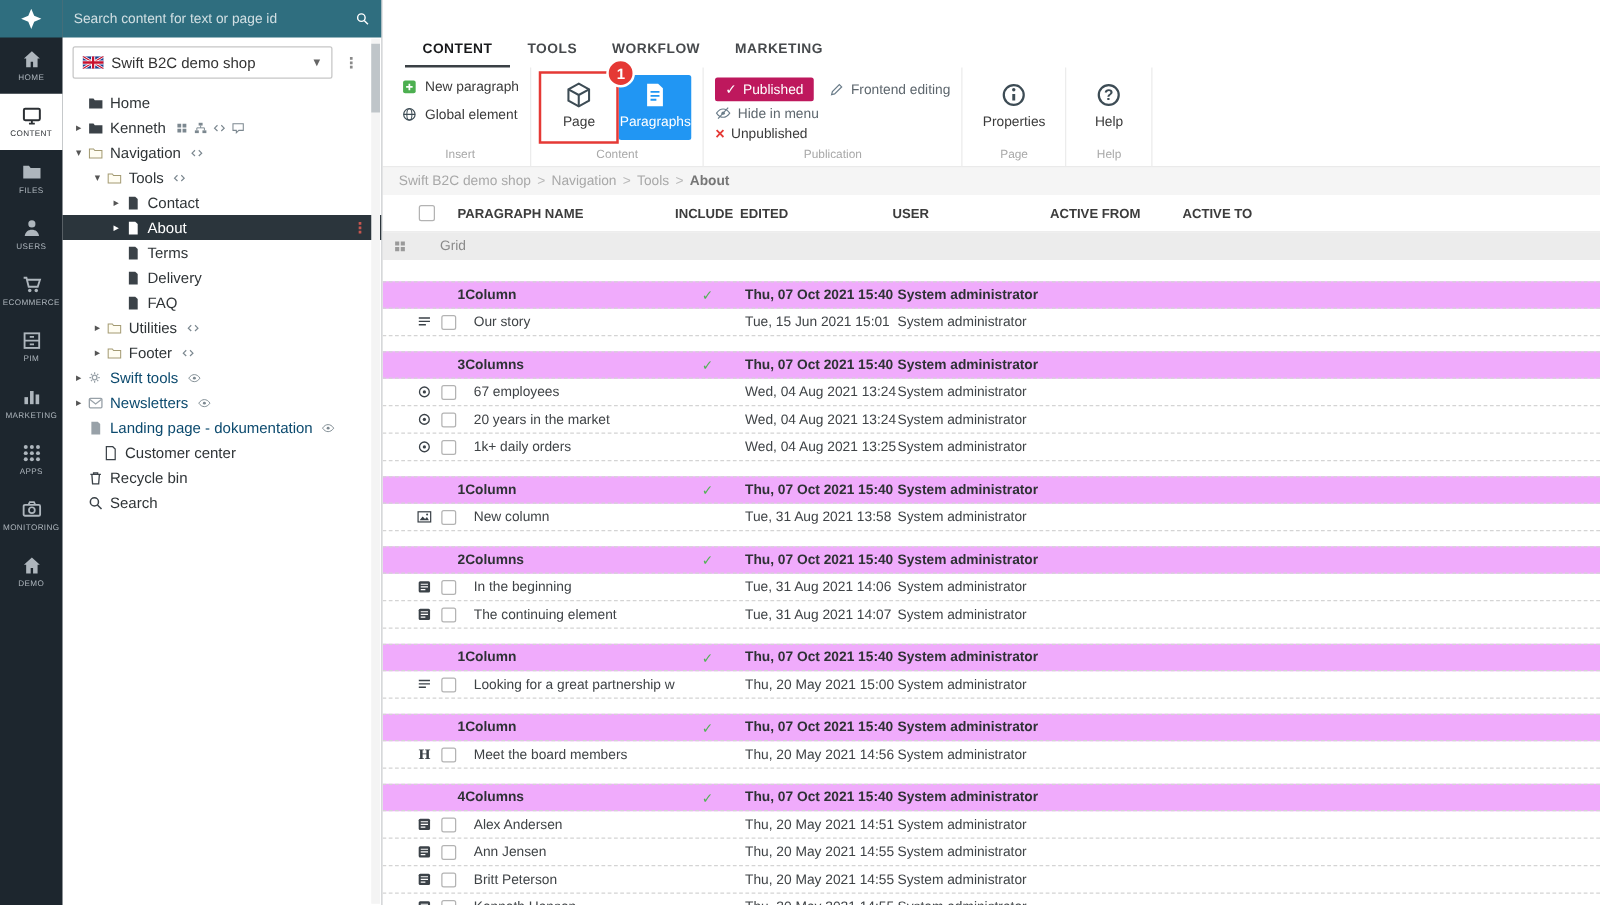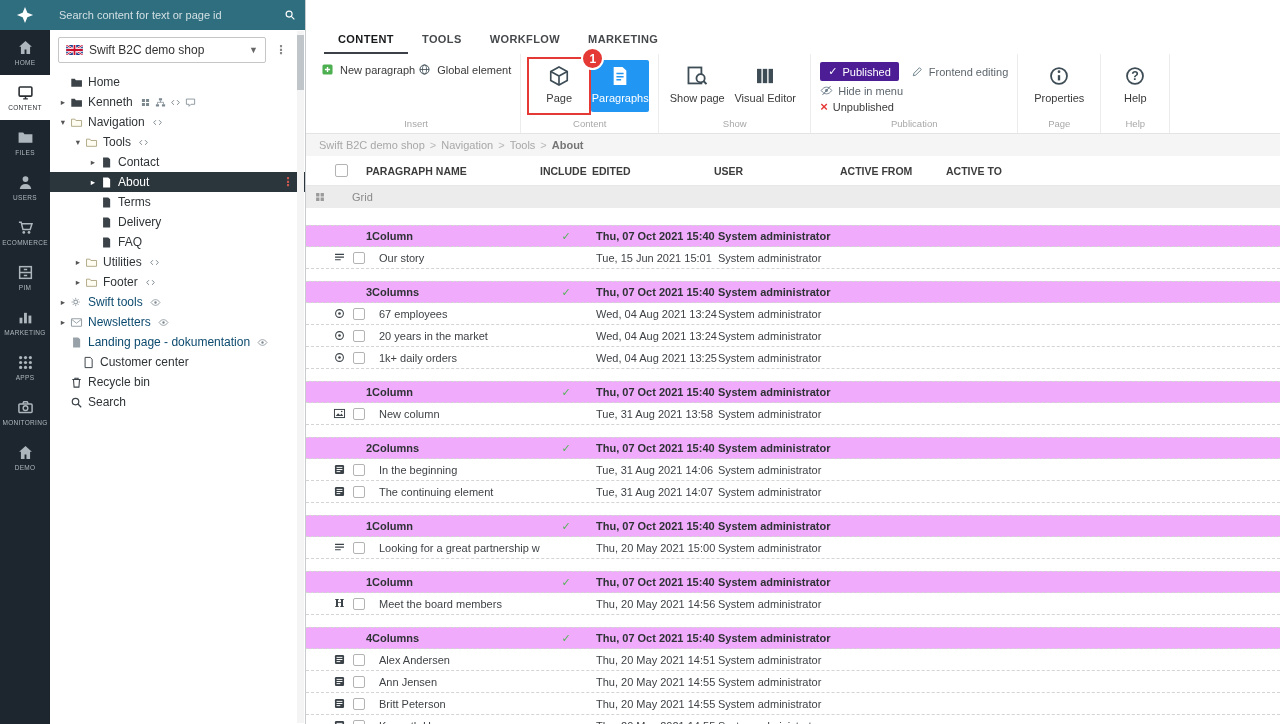--- a/index.html
+++ b/index.html
@@ -58,37 +58,37 @@
   .main { position: absolute; left: 306px; top: 0; right: 0; bottom: 0; background: #fff; }
 
   .tabs { display: flex; padding: 33px 0 0 18px; }
   .tab { font-size: 11px; font-weight: bold; letter-spacing: .4px; color: #46494c; padding: 0 14px 7px; border-bottom: 2px solid transparent; cursor: pointer; }
   .tab.active { color: #17181a; border-bottom-color: #3a4045; }
 
   .ribbon { display: flex; align-items: stretch; height: 80px; border-bottom: 1px solid #e4e4e4; padding-left: 6px; }
   .rgroup { display: flex; flex-direction: column; padding: 6px 9px 0; border-right: 1px solid #ececec; }
   .rgroup-label { margin-top: auto; text-align: center; font-size: 9.5px; color: #a8a8a8; padding: 2px 0 4px; }
   .rbody { display: flex; gap: 3px; }
-  .rbody.col { flex-direction: row; gap: 3px; }
+  .rbody.col { flex-direction: column; gap: 3px; }
 
   .smallbtn { display: flex; align-items: center; gap: 6px; height: 19px; font-size: 11px; color: #3a3a3a; cursor: pointer; white-space: nowrap; }
   .smallbtn svg { width: 13px; height: 13px; flex: none; }
 
   .bigbtn { width: 58px; display: flex; flex-direction: column; align-items: center; gap: 5px; padding-top: 5px; font-size: 11px; color: #3a3a3a; cursor: pointer; border-radius: 2px; height: 52px; }
   .bigbtn svg { width: 22px; height: 22px; color: #3d4c55; }
   .bigbtn.active { background: #2196f3; color: #fff; }
   .bigbtn.active svg { color: #fff; }
   .btn-page { position: relative; }
 
   .anno-rect { position: absolute; inset: -3px; border: 2px solid #e53935; pointer-events: none; z-index: 8; }
   .anno-badge { position: absolute; top: -13px; right: -16px; width: 23px; height: 23px; border-radius: 50%; background: #e53935; border: 2px solid #fff; color: #fff; font-size: 12px; font-weight: bold; display: flex; align-items: center; justify-content: center; z-index: 9; }
 
   .pubcol { display: flex; flex-direction: column; gap: 3px; padding-top: 2px; }
   .pubrow { display: flex; align-items: center; gap: 12px; }
-  .pubbtn { display: flex; align-items: center; gap: 5px; background: #4c1d95; color: #fff; font-size: 11px; height: 19px; padding: 0 8px; border-radius: 2px; cursor: pointer; }
+  .pubbtn { display: flex; align-items: center; gap: 5px; background: #be185d; color: #fff; font-size: 11px; height: 19px; padding: 0 8px; border-radius: 2px; cursor: pointer; }
   .check-icon::before { content: "✓"; font-size: 11px; }
   .publink { display: flex; align-items: center; gap: 5px; font-size: 11px; color: #5d666d; cursor: pointer; }
   .publink svg { width: 13px; height: 13px; color: #6b7d8a; }
   .x-icon { color: #e53935; font-weight: bold; font-size: 13px; line-height: 1; }
   .x-icon::before { content: "×"; }
   .publink.unpub { color: #3a3a3a; }
 
   .crumb { height: 22px; background: #f5f5f5; display: flex; align-items: center; padding-left: 13px; font-size: 11px; color: #a8a8a8; }
   .crumb-part { cursor: pointer; }
   .crumb-part::after { content: ">"; margin: 0 5px; color: #b9b9b9; }
@@ -636,37 +636,20 @@
         <div class="bigbtn active">
           <svg viewBox="0 0 16 16">
               <use href="#i-docw"></use>
             </svg>
           <span>Paragraphs</span>
         </div>
       </div>
       <div class="rgroup-label">Content</div>
     </div>
 
-    <div class="rgroup">
-      <div class="rbody">
-        <div class="bigbtn">
-          <svg viewBox="0 0 16 16">
-              <use href="#i-showpage"></use>
-            </svg>
-          <span>Show page</span>
-        </div>
-        <div class="bigbtn" style="width:72px">
-          <svg viewBox="0 0 16 16">
-              <use href="#i-cols"></use>
-            </svg>
-          <span>Visual Editor</span>
-        </div>
-      </div>
-      <div class="rgroup-label">Show</div>
-    </div>
 
     <div class="rgroup">
       <div class="pubcol">
         <div class="pubrow">
           <div class="pubbtn">
             <span class="check-icon"></span>
             <span>Published</span>
           </div>
           <div class="publink">
             <svg viewBox="0 0 16 16">

